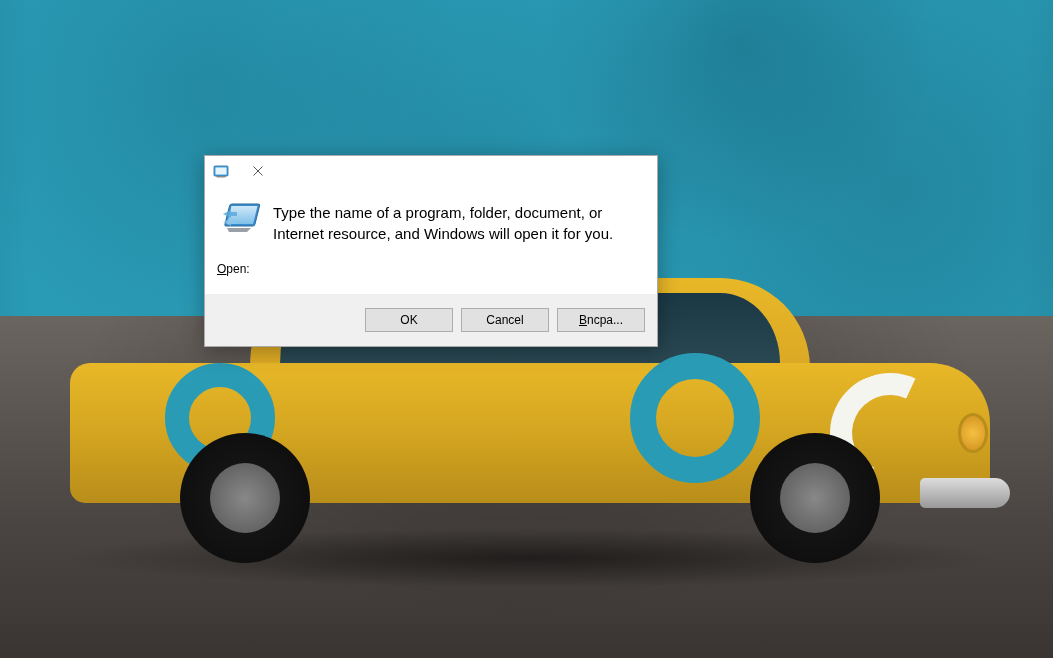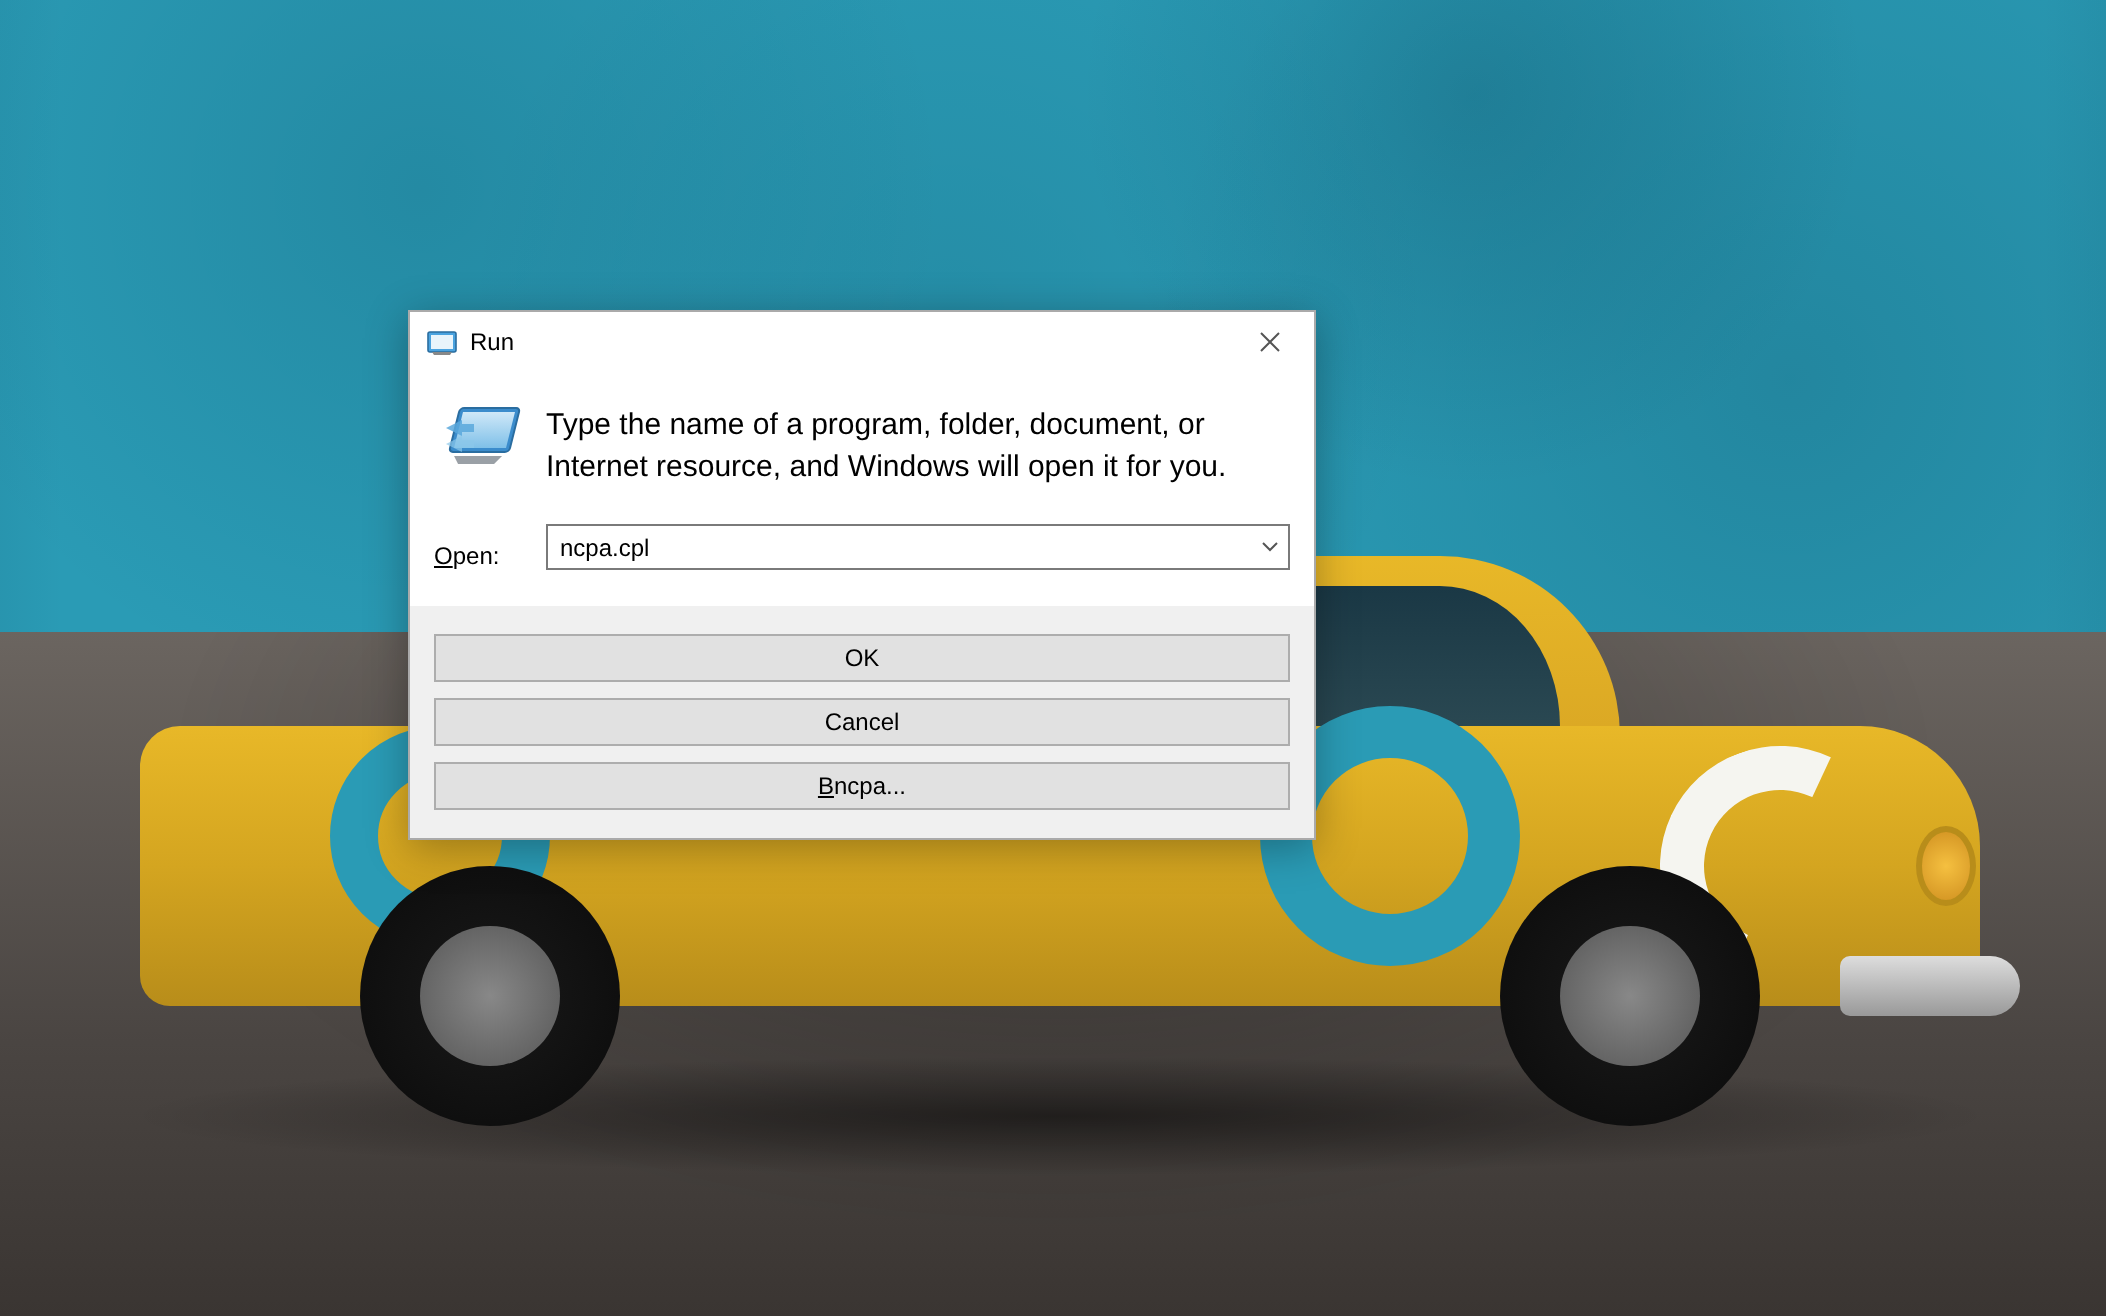--- a/index.html
+++ b/index.html
@@ -257,21 +257,20 @@
       align-items: center;
       justify-content: center;
       cursor: pointer;
     }
     .dialog-footer {
       background: #f0f0f0;
       padding: 14px 12px;
       display: flex;
       justify-content: flex-end;
       gap: 8px;
-      flex-direction: column;
     }
     .btn {
       min-width: 88px;
       height: 24px;
       border: 1px solid #adadad;
       background: #e1e1e1;
       font-size: 12px;
       font-family: inherit;
       cursor: pointer;
       display: inline-flex;
@@ -306,21 +305,20 @@
 
 <div class="dialog">
   <div class="titlebar">
     <span class="titlebar-icon">
       <svg width="16" height="16" viewBox="0 0 16 16">
         <rect x="1" y="3" width="14" height="10" rx="1" fill="#4aa3df" stroke="#2a6da0" stroke-width="0.8"></rect>
         <rect x="2.5" y="4.5" width="11" height="7" fill="#e8f4fb"></rect>
         <path d="M3 13 L13 13 L12 14.5 L4 14.5 Z" fill="#888"></path>
       </svg>
     </span>
-    <span class="titlebar-text">Run</span>
     <div class="titlebar-close">
       <svg width="10" height="10" viewBox="0 0 10 10">
         <path d="M0.5 0.5 L9.5 9.5 M9.5 0.5 L0.5 9.5" stroke="currentColor" stroke-width="1"></path>
       </svg>
     </div>
   </div>
 
   <div class="dialog-body">
     <div class="desc-row">
       <div class="run-icon">
@@ -338,28 +336,20 @@
           </g>
           <path d="M2 14 L10 10 L10 12 L16 12 L16 16 L10 16 L10 18 Z" fill="#5aa8dc" opacity="0.85"></path>
           <path d="M2 22 L10 18 L10 20 L16 20 L16 24 L10 24 L10 26 Z" fill="#8cc7ea" opacity="0.7"></path>
         </svg>
       </div>
       <div class="desc-text">Type the name of a program, folder, document, or Internet resource, and Windows will open it for you.</div>
     </div>
 
     <div class="open-row">
       <div class="open-label"><span class="underline">O</span><span>pen:</span></div>
-      <div class="combo">
-        <input class="combo-input" type="text" value="ncpa.cpl" style="">
-        <div class="combo-arrow">
-          <svg width="8" height="5" viewBox="0 0 8 5">
-            <path d="M0.5 0.5 L4 4 L7.5 0.5" stroke="#555" stroke-width="1" fill="none"></path>
-          </svg>
-        </div>
-      </div>
     </div>
   </div>
 
   <div class="dialog-footer">
     <button class="btn">OK</button>
     <button class="btn">Cancel</button>
     <button class="btn">
         <span class="underline">B</span>
         <span>ncpa...</span>
       </button>

